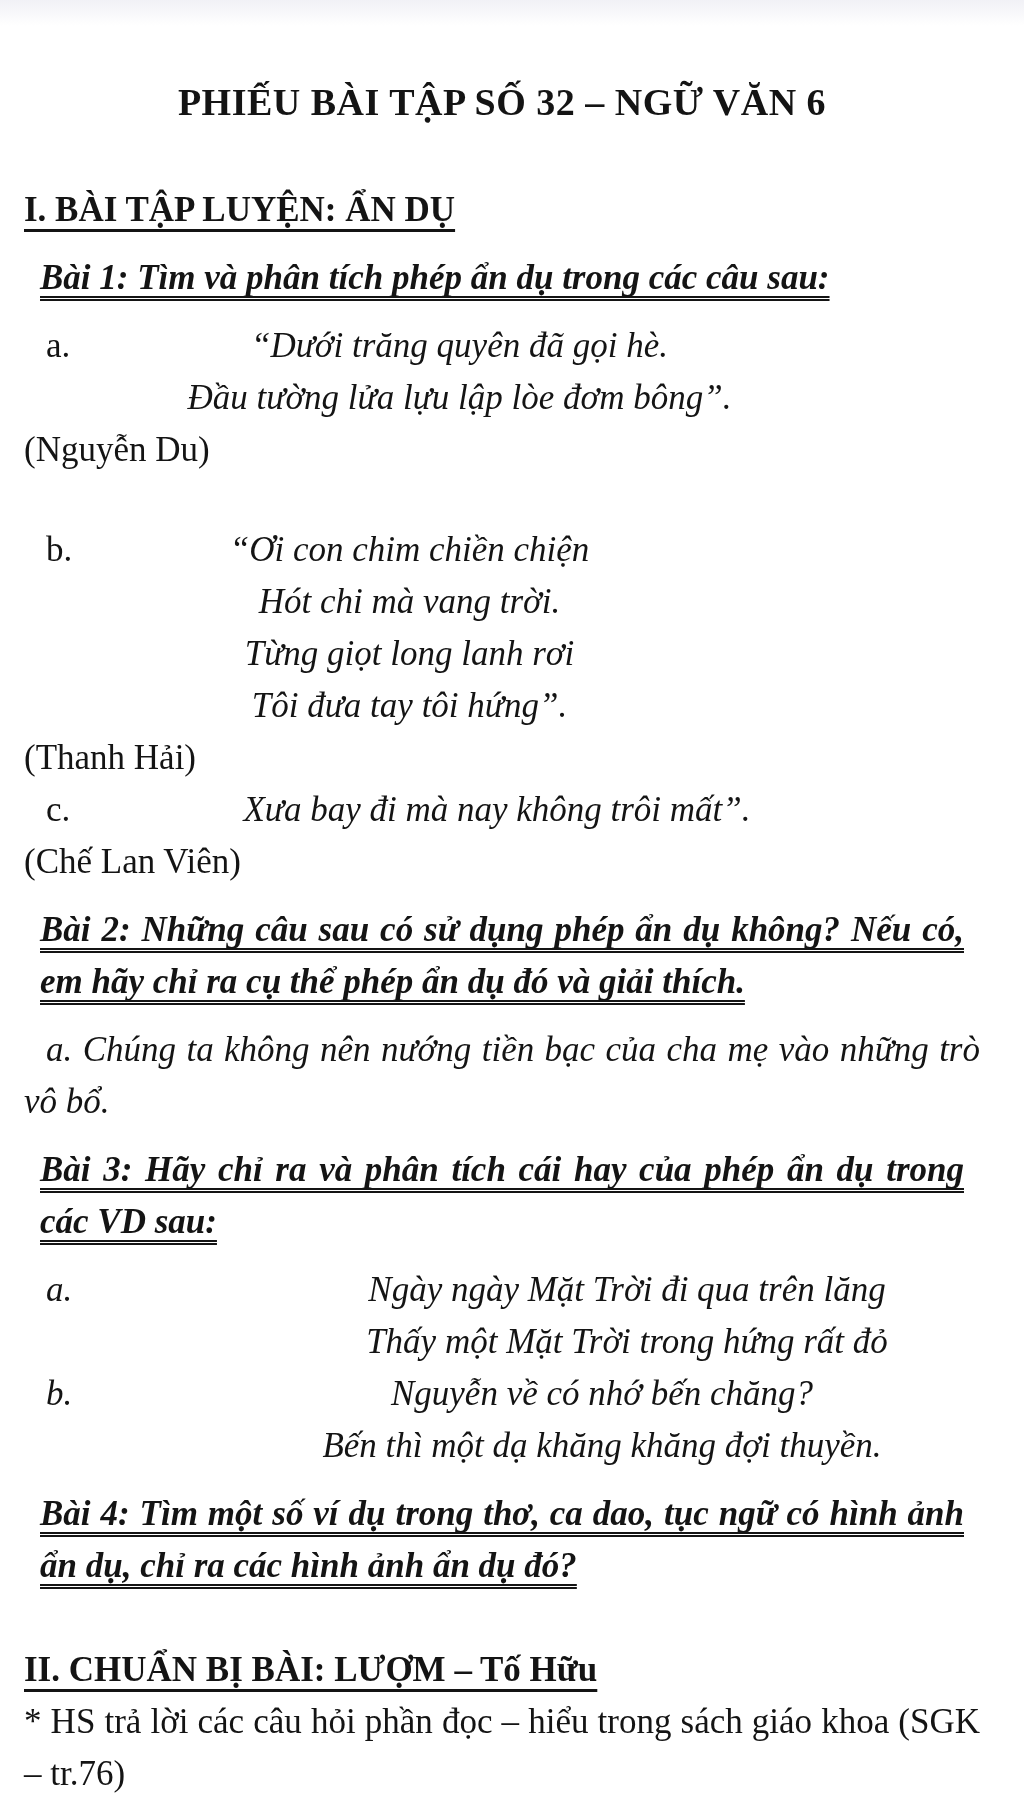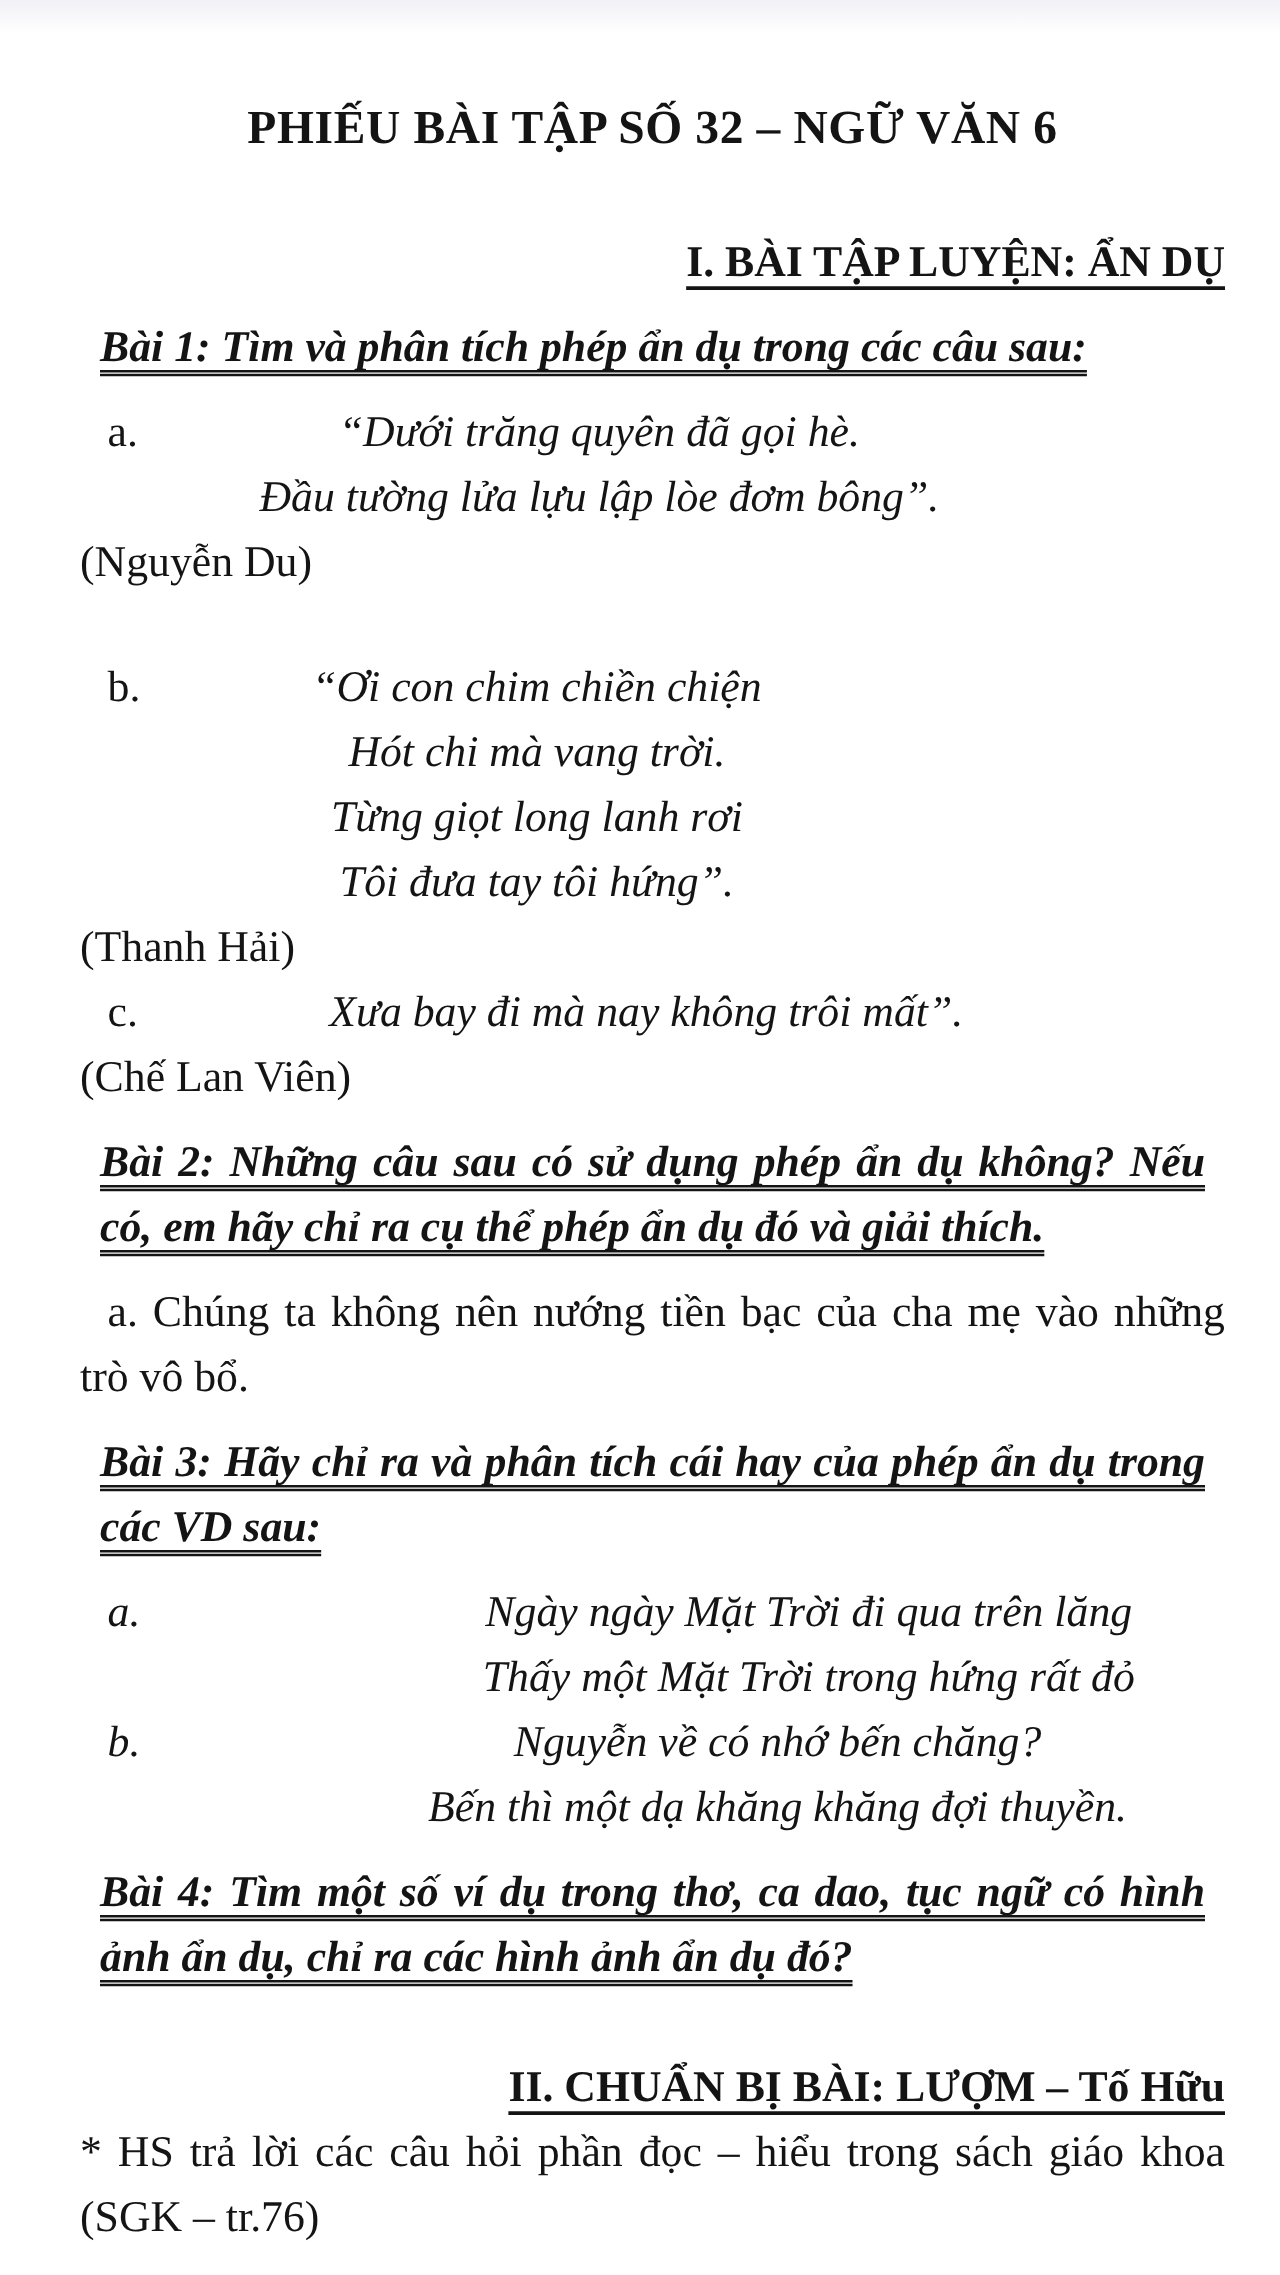--- a/index.html
+++ b/index.html
@@ -8,42 +8,41 @@
     background: #ffffff;
     overflow: hidden;
     font-family: "Liberation Serif", "DejaVu Serif", serif;
     color: #141414;
   }
   .top-strip {
     height: 26px;
     background: linear-gradient(#f1f1f6, #ffffff);
   }
   .page {
-    padding: 40px 44px 0 64px;
+    padding: 40px 44px 0 24px;
     font-size: 35px;
     line-height: 52px;
   }
   .doc-title {
     font-size: 38px;
     font-weight: bold;
     text-align: center;
     margin: 10px 0 56px 0;
     line-height: 52px;
     letter-spacing: 0.5px;
   }
   .sec-heading {
     font-size: 35px;
     font-weight: bold;
     margin: 0;
     line-height: 52px;
     text-decoration-line: underline;
     text-decoration-thickness: 3px;
     text-underline-offset: 8px;
     text-decoration-skip-ink: none;
-    text-align: right;
   }
   .ex-heading {
     font-size: 35px;
     font-weight: bold;
     font-style: italic;
     margin: 16px;
     line-height: 52px;
     text-align: justify;
     text-decoration-line: underline;
     text-decoration-style: double;
@@ -63,20 +62,21 @@
   .poem-lines > div { white-space: nowrap; }
   .pc-a { padding-right: 85px; }
   .pc-b { padding-right: 185px; }
   .pc-c { padding-right: 10px; }
   .pc-3a { padding-left: 250px; }
   .pc-3b { padding-left: 200px; }
   .poem-author { text-align: left; padding-right: 200px; font-style: normal; }
   .para {
     margin: 0;
     text-align: justify;
+    font-style: italic;
     text-indent: 22px;
   }
   .prepare-sec { margin-top: 52px; }
   .note-para {
     margin: 0;
     text-align: justify;
     font-style: normal;
     text-indent: 0;
   }
 </style>

